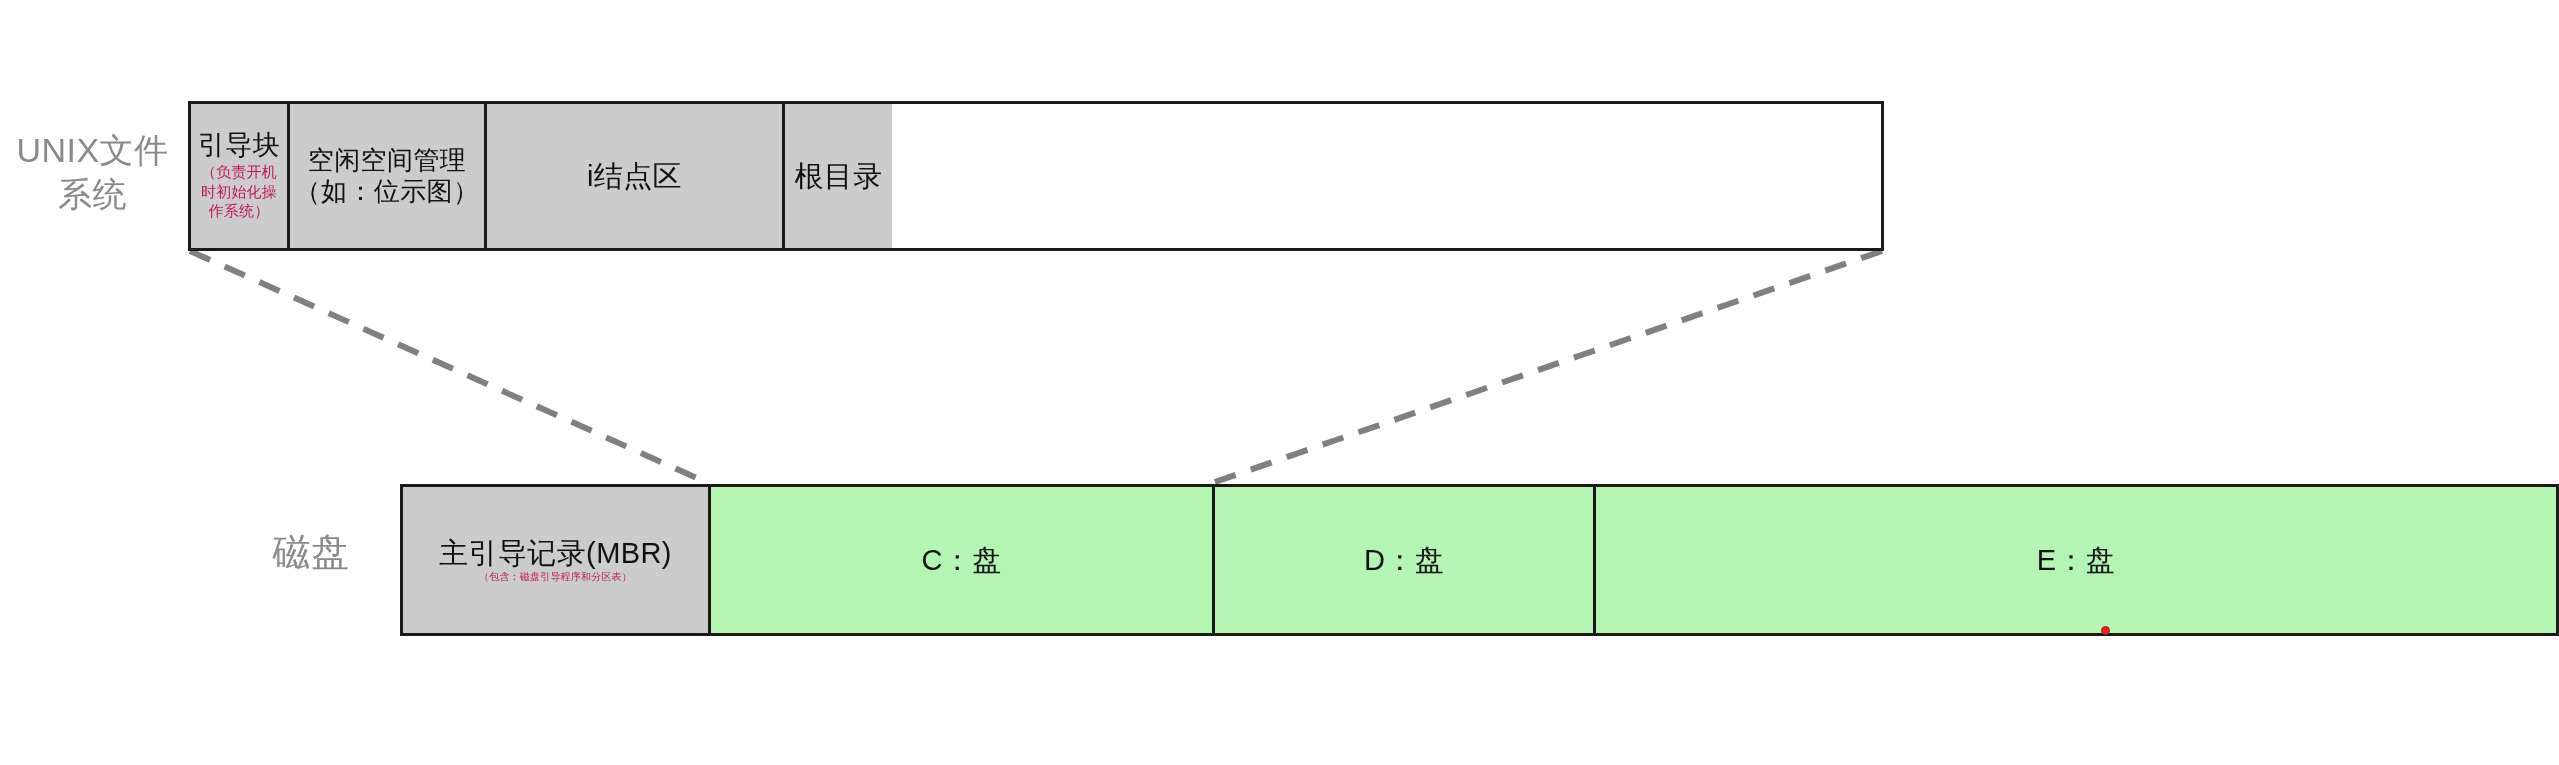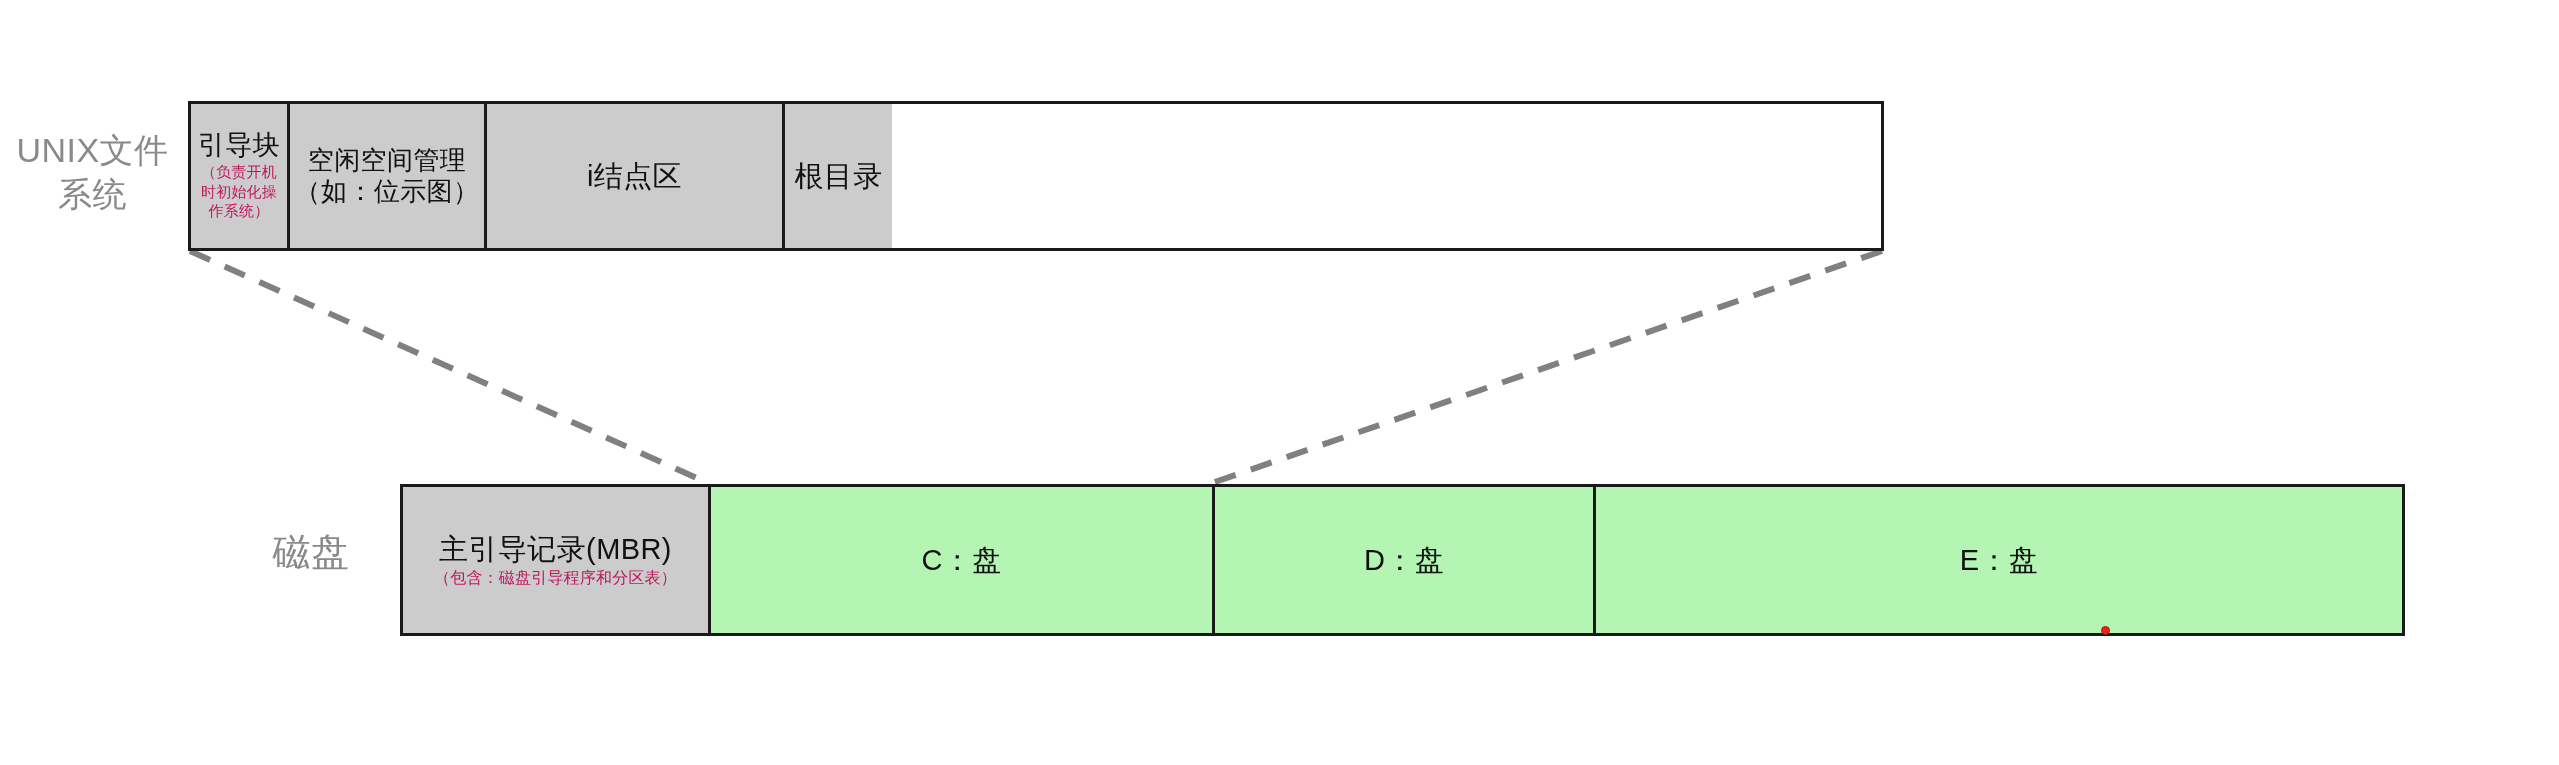--- a/index.html
+++ b/index.html
@@ -58,21 +58,21 @@
   }
   #fs-strip {
     left: 188px;
     top: 101px;
     width: 1696px;
     height: 150px;
   }
   #disk-strip {
     left: 400px;
     top: 484px;
-    width: 2005px;
+    width: 2159px;
     height: 152px;
   }
 
   .cell {
     position: relative;
     box-sizing: border-box;
     border-right: 3px solid #1a1a1a;
     display: flex;
     flex-direction: column;
     align-items: center;
@@ -98,21 +98,21 @@
   }
   .cell-sub {
     font-size: 17px;
     line-height: 1.2;
     color: #be185d;
     margin-top: 1px;
     letter-spacing: 0.2px;
     font-family: Liberation Serif, serif;
   }
   .cell-sub.tiny {
-    font-size: 16px;
+    font-size: 10px;
     line-height: 1.25;
   }
 
   
   #cell-bootblock .cell-title { font-size: 27px; }
   #cell-bootblock .cell-sub   { font-size: 15px; line-height: 1.3; }
 
   
   #connectors {
     position: absolute;

